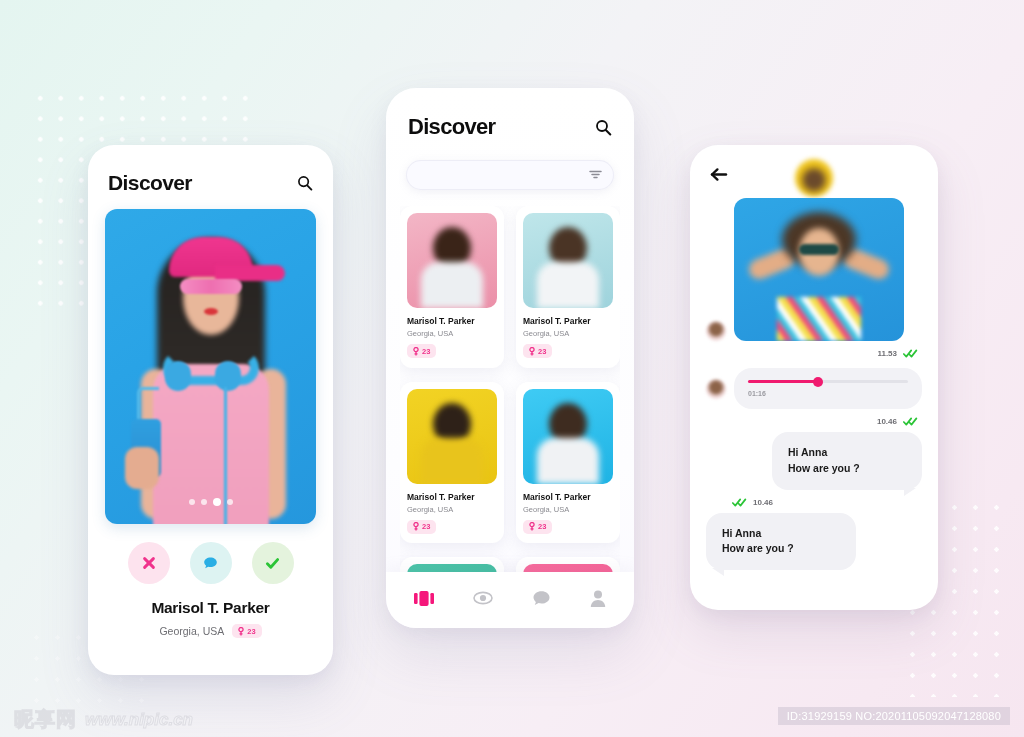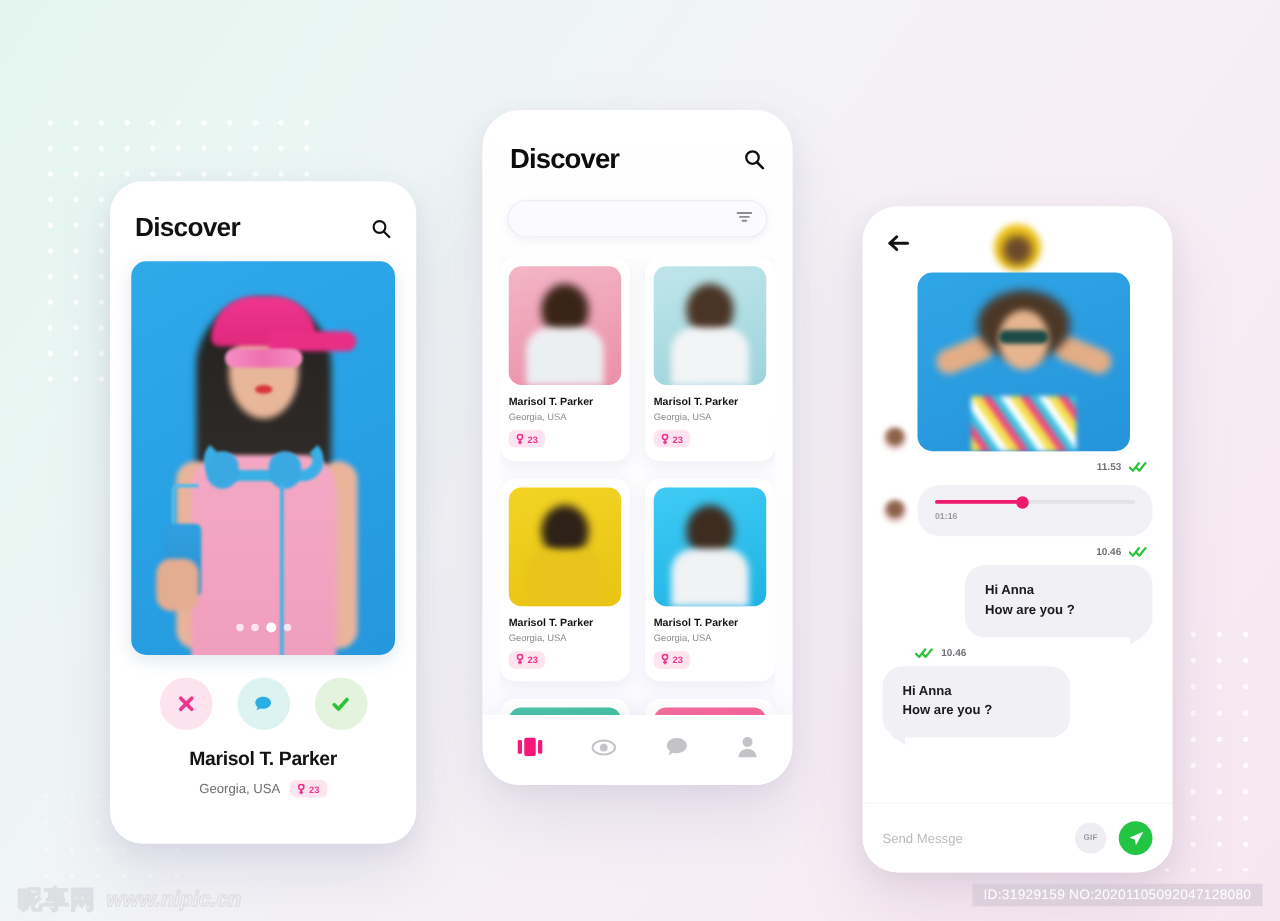--- a/index.html
+++ b/index.html
@@ -44,24 +44,23 @@
     border-radius: 26px;
     box-shadow: 0 22px 50px rgba(120,120,160,.16), 0 6px 18px rgba(120,120,160,.10);
   }
   .phone-2 {
     left: 386px; top: 88px; width: 248px; height: 540px;
     border-radius: 30px;
     background: linear-gradient(180deg,#ffffff 0%, #fdfdff 70%, #fbfaff 100%);
     box-shadow: 0 26px 55px rgba(120,120,160,.15), 0 6px 18px rgba(120,120,160,.09);
   }
   .phone-3 {
-    left: 690px; top: 145px; width: 248px; height: 533px;
+    left: 690px; top: 145px; width: 248px; height: 465px;
     border-radius: 28px;
     box-shadow: 0 22px 50px rgba(130,110,150,.15), 0 6px 18px rgba(130,110,150,.10);
-    margin-top: 20px;
   }
 
   
   .p1-header {
     display: flex; align-items: center; justify-content: space-between;
     padding: 26px 20px 12px 20px;
   }
   .p1-title { font-size: 21px; font-weight: bold; letter-spacing: -.6px; color: #111; }
   .icon-btn { display: flex; align-items: center; justify-content: center; }
 
@@ -613,28 +612,19 @@
         </svg>
       <span class="meta-time">10.46</span>
     </div>
 
     <div class="bubble bubble-in">
       <div>Hi Anna</div>
       <div>How are you ?</div>
     </div>
   </div>
 
-  <div class="p3-input">
-    <input type="text" value="" placeholder="Send Messge" style="">
-    <div class="gif-btn">GIF</div>
-    <div class="send-btn">
-      <svg width="14" height="14" viewBox="0 0 14 14">
-          <path d="M12.6 1.4 1.6 6.1l4.1 1.5 1.1 4.6z" fill="#fff"></path>
-        </svg>
-    </div>
-  </div>
 </div>
 
 <div class="wm-left">
   <span class="wm-cn">昵享网</span>
   <span class="wm-url">www.nipic.cn</span>
 </div>
 <div class="wm-right">ID:31929159 NO:20201105092047128080</div>
 
 </body></html>

